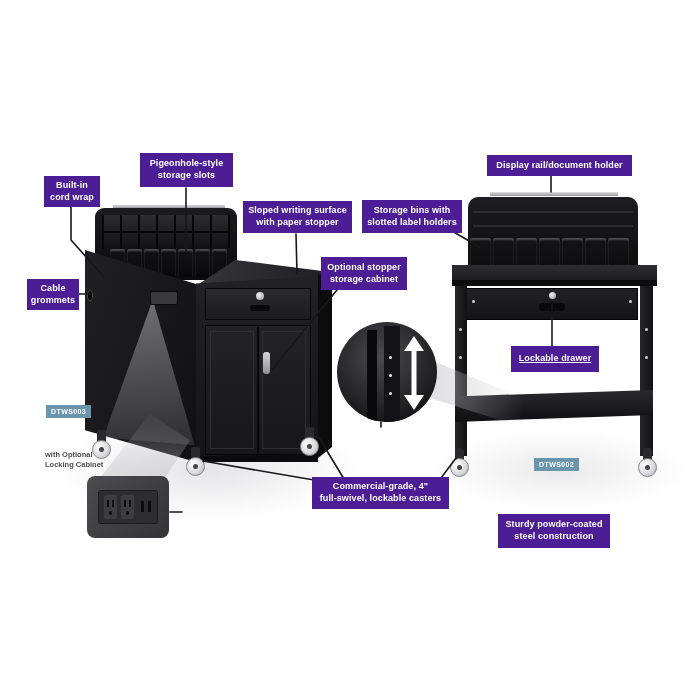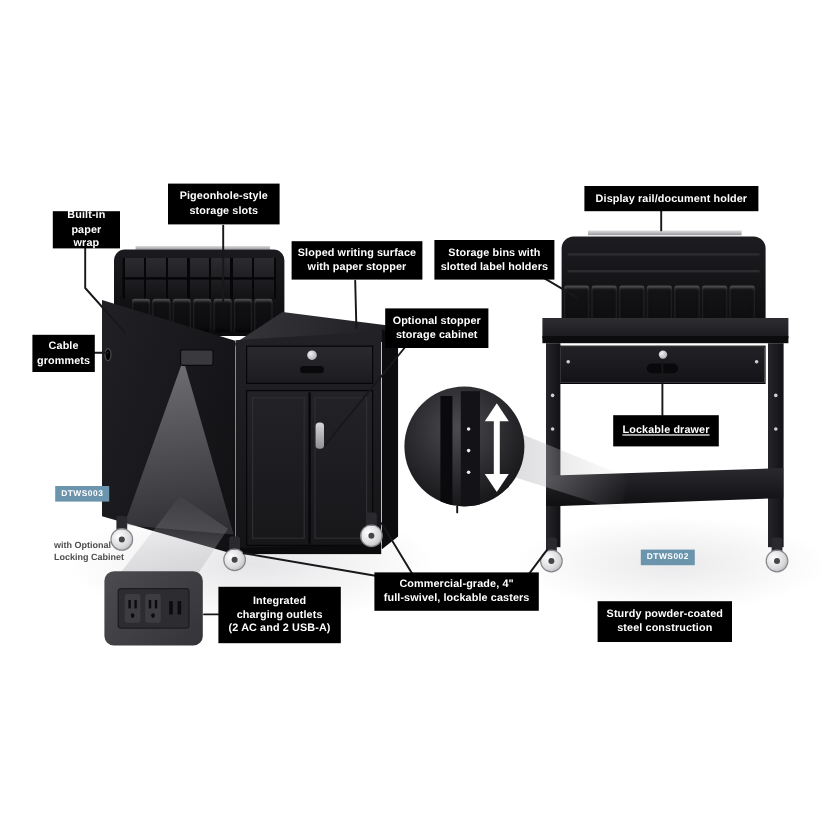--- a/index.html
+++ b/index.html
@@ -1,20 +1,20 @@
 <!DOCTYPE html>
 <html><head>
 <meta charset="utf-8">
 <style>
   html,body{margin:0;padding:0;background:#fff;}
   #canvas{position:relative;width:700px;height:700px;background:#ffffff;overflow:hidden;
           font-family:"Liberation Sans",sans-serif;}
   .abs{position:absolute;box-sizing:border-box;}
   
-  .callout{position:absolute;box-sizing:border-box;background:#000000;color:#fff;
+  .callout{position:absolute;box-sizing:border-box;background:#4c1d95;color:#fff;
            font:700 9px/1.3 "Liberation Sans",sans-serif;text-align:center;
            white-space:pre-line;display:flex;align-items:center;justify-content:center;
            padding:3px 4px;letter-spacing:.1px;}
   .badge{position:absolute;box-sizing:border-box;background:#6b94ad;color:#fff;
          font:700 7px/1 "Liberation Sans",sans-serif;padding:3px 5px;letter-spacing:.4px;}
   .badge-caption{position:absolute;color:#4d4d4f;font:400 7.5px/1.35 "Liberation Sans",sans-serif;
                  white-space:pre-line;}
   
   .steel-dark{background:linear-gradient(180deg,#242428,#121215);}
   .bin{width:15px;height:28px;margin-right:2px;border-radius:2px;
@@ -205,21 +205,21 @@
       <path d="M381 422 L381 427"></path>
       <path d="M203 461 L314 480"></path>
       <path d="M318 436 L344 479"></path>
       <path d="M456 458 L441 478"></path>
       <path d="M170 512 L182 512"></path>
     </g>
   </svg>
 
   <div class="callout" style="left:44px;top:176px;width:56px;height:31px;">
     <span>Built-in
-paper wrap</span>
+cord wrap</span>
   </div>
   <div class="callout" style="left:140px;top:153px;width:93px;height:34px;">
     <span>Pigeonhole-style
 storage slots</span>
   </div>
   <div class="callout" style="left:362px;top:200px;width:100px;height:33px;">
     <span>Storage bins with
 slotted label holders</span>
   </div>
   <div class="callout" style="left:243px;top:201px;width:109px;height:32px;">
@@ -237,26 +237,21 @@
   <div class="callout" style="left:487px;top:155px;width:145px;height:21px;">
     <span>Display rail/document holder</span>
   </div>
   <div class="callout" style="left:511px;top:346px;width:88px;height:26px;text-decoration:underline;">
     <span>Lockable drawer</span>
   </div>
   <div class="callout" style="left:312px;top:477px;width:137px;height:32px;">
     <span>Commercial-grade, 4"
 full-swivel, lockable casters</span>
   </div>
-  <div class="callout" style="left:182px;top:489px;width:102px;height:47px;">
-    <span>Integrated
-charging outlets
-(2 AC and 2 USB-A)</span>
-  </div>
-  <div class="callout" style="left:498px;top:501px;width:112px;height:34px;">
+  <div class="callout" style="left:498px;top:514px;width:112px;height:34px;">
     <span>Sturdy powder-coated
 steel construction</span>
   </div>
 
   <div class="badge" style="left:46px;top:405px;">
     <span>DTWS003</span>
   </div>
   <div class="badge-caption" style="left:45px;top:440px;font-weight:bold;">
     <span>with Optional
 Locking Cabinet</span>

